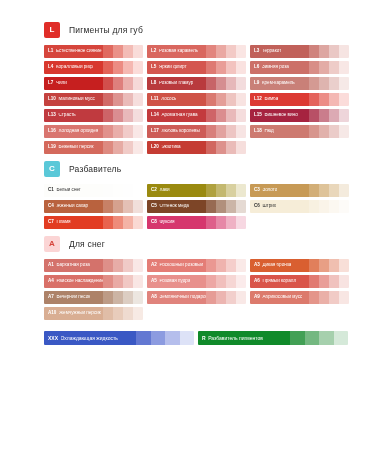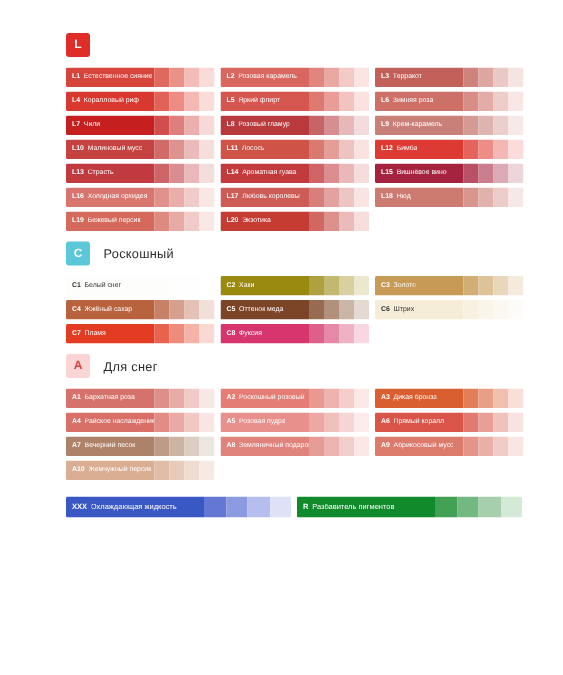--- a/index.html
+++ b/index.html
@@ -109,20 +109,21 @@
   }
 </style>
 </head>
 <body>
 
 <div class="page">
   <div id="sections-root">
       <div class="section">
         <div class="section-header">
           <div class="badge" style="background: rgb(224, 45, 40); color: rgb(255, 255, 255);">L</div>
+          <div class="section-title">Пигменты для губ</div>
         </div>
         <div class="grid">
           <div class="swatch">
             <div class="swatch-main" style="background: rgb(214, 69, 60);">
               <span class="swatch-code" style="color: rgb(255, 255, 255);">L1</span>
               <span class="swatch-name" style="color: rgb(255, 255, 255);">Естественное сияние</span>
             </div>
             <div class="tint" style="background: rgb(224, 105, 95);"></div>
             <div class="tint" style="background: rgb(234, 145, 136);"></div>
             <div class="tint" style="background: rgb(243, 188, 182);"></div>
@@ -316,21 +317,21 @@
             <div class="tint" style="background: rgb(209, 103, 96);"></div>
             <div class="tint" style="background: rgb(221, 145, 140);"></div>
             <div class="tint" style="background: rgb(234, 187, 184);"></div>
             <div class="tint" style="background: rgb(246, 222, 220);"></div>
           </div>
         </div>
       </div>
       <div class="section">
         <div class="section-header">
           <div class="badge" style="background: rgb(90, 200, 216); color: rgb(255, 255, 255);">C</div>
-          <div class="section-title">Роскошный</div>
+          <div class="section-title">Разбавитель</div>
         </div>
         <div class="grid">
           <div class="swatch">
             <div class="swatch-main" style="background: rgb(253, 253, 251);">
               <span class="swatch-code" style="color: rgb(51, 51, 51);">C1</span>
               <span class="swatch-name" style="color: rgb(51, 51, 51);">Белый снег</span>
             </div>
             <div class="tint" style="background: rgb(253, 253, 252);"></div>
             <div class="tint" style="background: rgb(254, 254, 253);"></div>
             <div class="tint" style="background: rgb(254, 254, 254);"></div>

